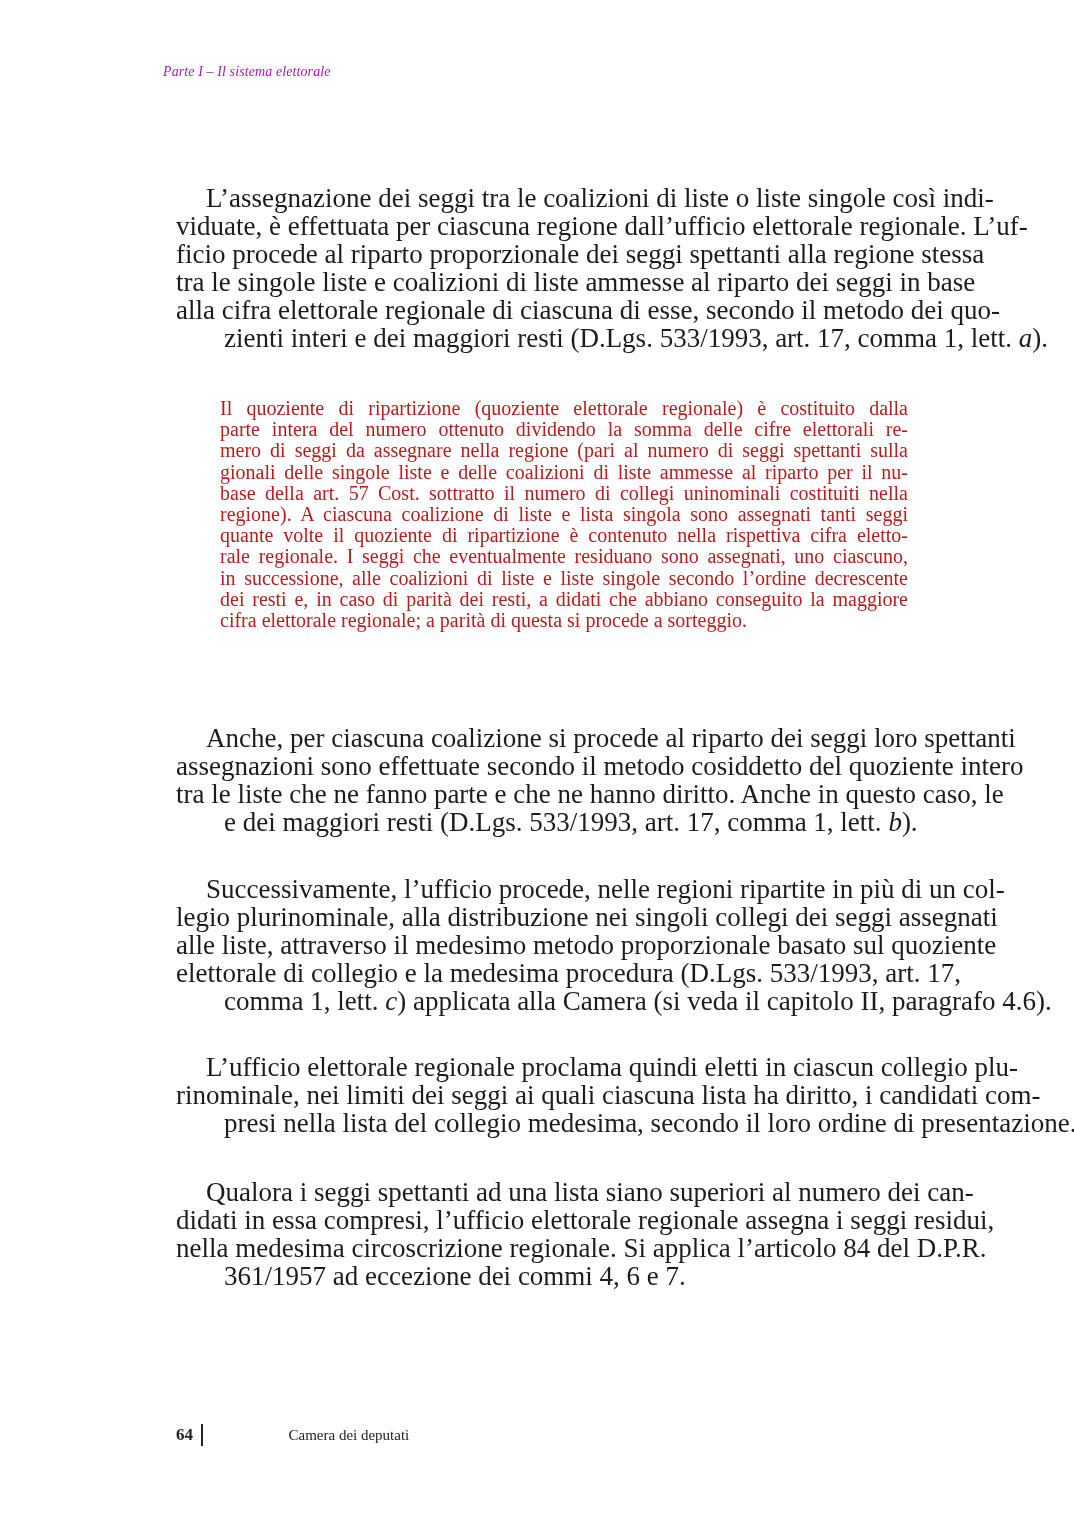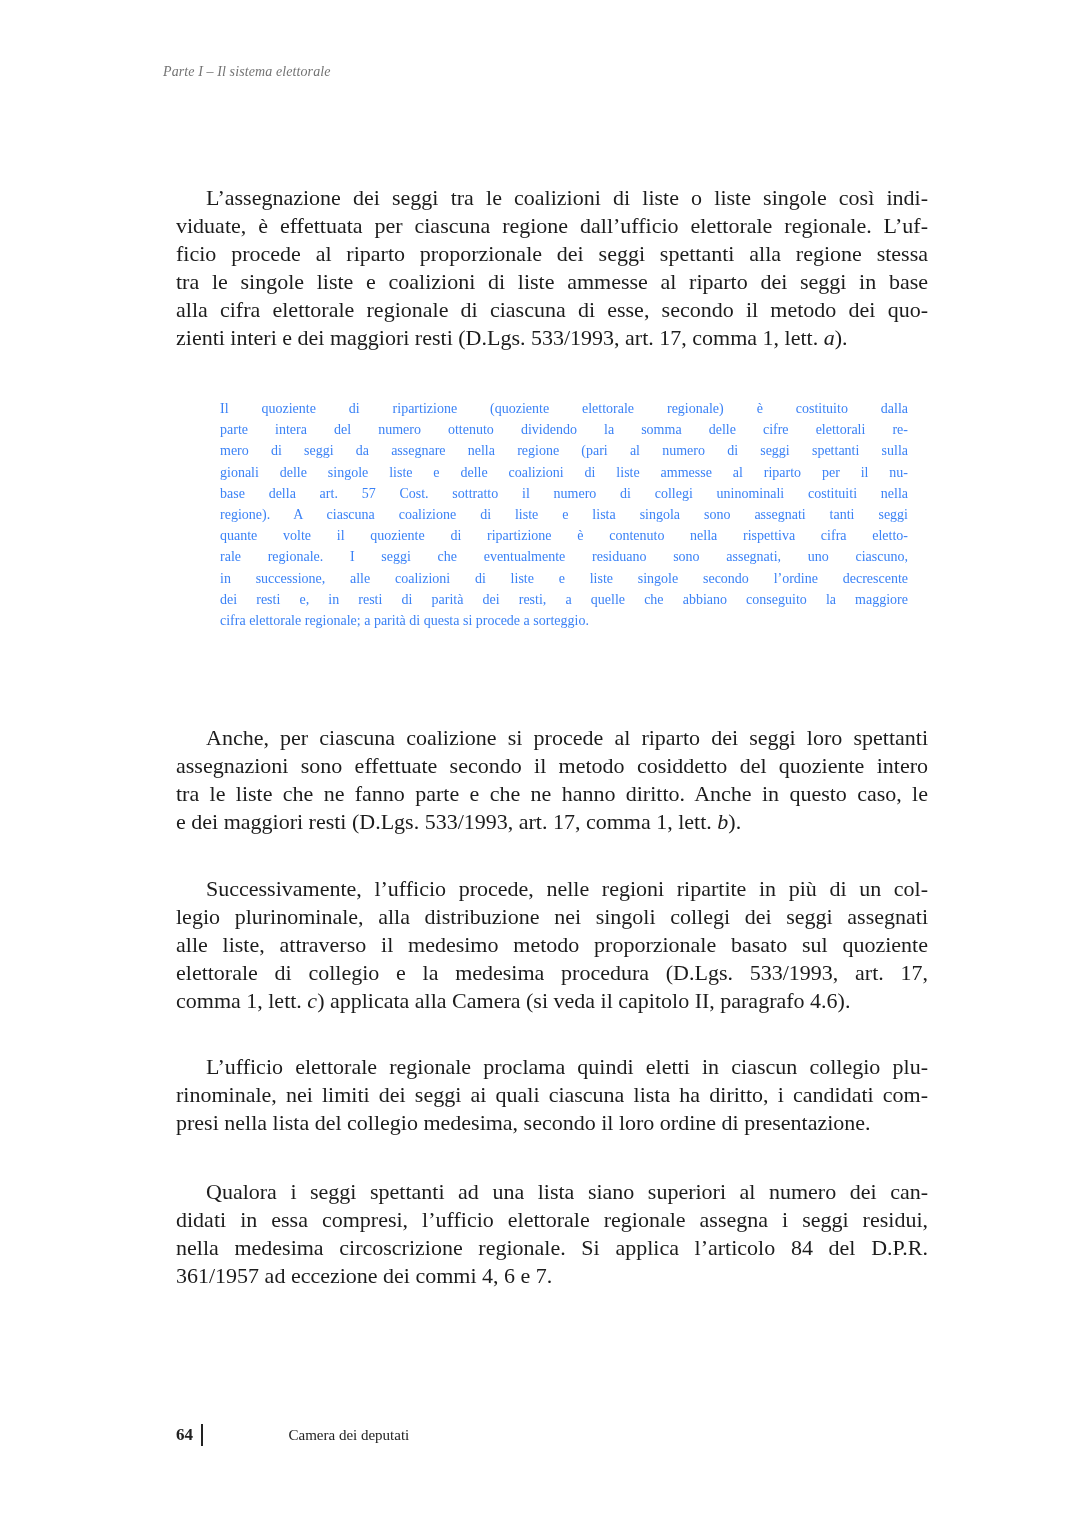--- a/index.html
+++ b/index.html
@@ -15,49 +15,50 @@
       color: #1a1a1a;
       font-family: "Liberation Serif", "DejaVu Serif", serif;
     }
     .running-head {
       position: absolute;
       left: 163px;
       top: 64px;
       font-style: italic;
       font-size: 14px;
       letter-spacing: 0.1px;
-      color: #737373;
+      color: #a21caf;
     }
     .para {
       position: absolute;
       left: 176px;
       width: 752px;
-      font-size: 22px;
+      font-size: 27px;
       line-height: 28px;
       color: #1c1c1c;
     }
     .para .line {
       display: block;
       white-space: nowrap;
       text-align: justify;
       text-align-last: justify;
     }
     .para .line.last {
       text-align-last: left;
+      margin-left: 48px;
     }
     .para .line.indent {
       text-indent: 30px;
     }
     .quote {
       position: absolute;
       left: 220px;
       width: 688px;
-      font-size: 14px;
+      font-size: 20px;
       line-height: 21.2px;
-      color: #3b82f6;
+      color: #b91c1c;
     }
     .quote .line {
       display: block;
       white-space: nowrap;
       text-align: justify;
       text-align-last: justify;
     }
     .quote .line.last {
       text-align-last: left;
     }
@@ -110,21 +111,21 @@
 <div class="quote" id="q1">
   <span class="line">Il quoziente di ripartizione (quoziente elettorale regionale) è costituito dalla</span>
   <span class="line">parte intera del numero ottenuto dividendo la somma delle cifre elettorali re-</span>
   <span class="line">mero di seggi da assegnare nella regione (pari al numero di seggi spettanti sulla</span>
   <span class="line">gionali delle singole liste e delle coalizioni di liste ammesse al riparto per il nu-</span>
   <span class="line">base della art. 57 Cost. sottratto il numero di collegi uninominali costituiti nella</span>
   <span class="line">regione). A ciascuna coalizione di liste e lista singola sono assegnati tanti seggi</span>
   <span class="line">quante volte il quoziente di ripartizione è contenuto nella rispettiva cifra eletto-</span>
   <span class="line">rale regionale. I seggi che eventualmente residuano sono assegnati, uno ciascuno,</span>
   <span class="line">in successione, alle coalizioni di liste e liste singole secondo l’ordine decrescente</span>
-  <span class="line">dei resti e, in resti di parità dei resti, a quelle che abbiano conseguito la maggiore</span>
+  <span class="line">dei resti e, in caso di parità dei resti, a didati che abbiano conseguito la maggiore</span>
   <span class="line last">cifra elettorale regionale; a parità di questa si procede a sorteggio.</span>
 </div>
 
 <div class="para" id="p2">
   <span class="line indent">Anche, per ciascuna coalizione si procede al riparto dei seggi loro spettanti</span>
   <span class="line">assegnazioni sono effettuate secondo il metodo cosiddetto del quoziente intero</span>
   <span class="line">tra le liste che ne fanno parte e che ne hanno diritto. Anche in questo caso, le</span>
   <span class="line last"><span>e dei maggiori resti (D.Lgs. 533/1993, art. 17, comma 1, lett. </span><i>b</i><span>).</span></span>
 </div>
 

